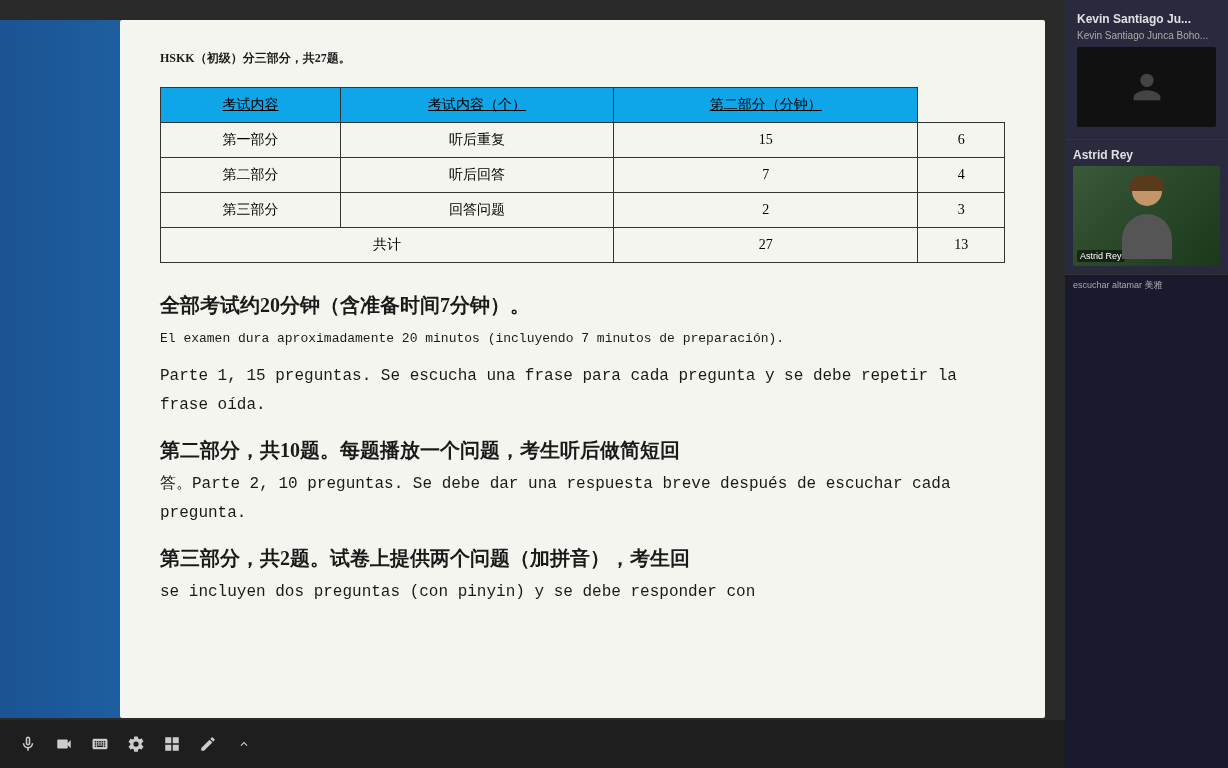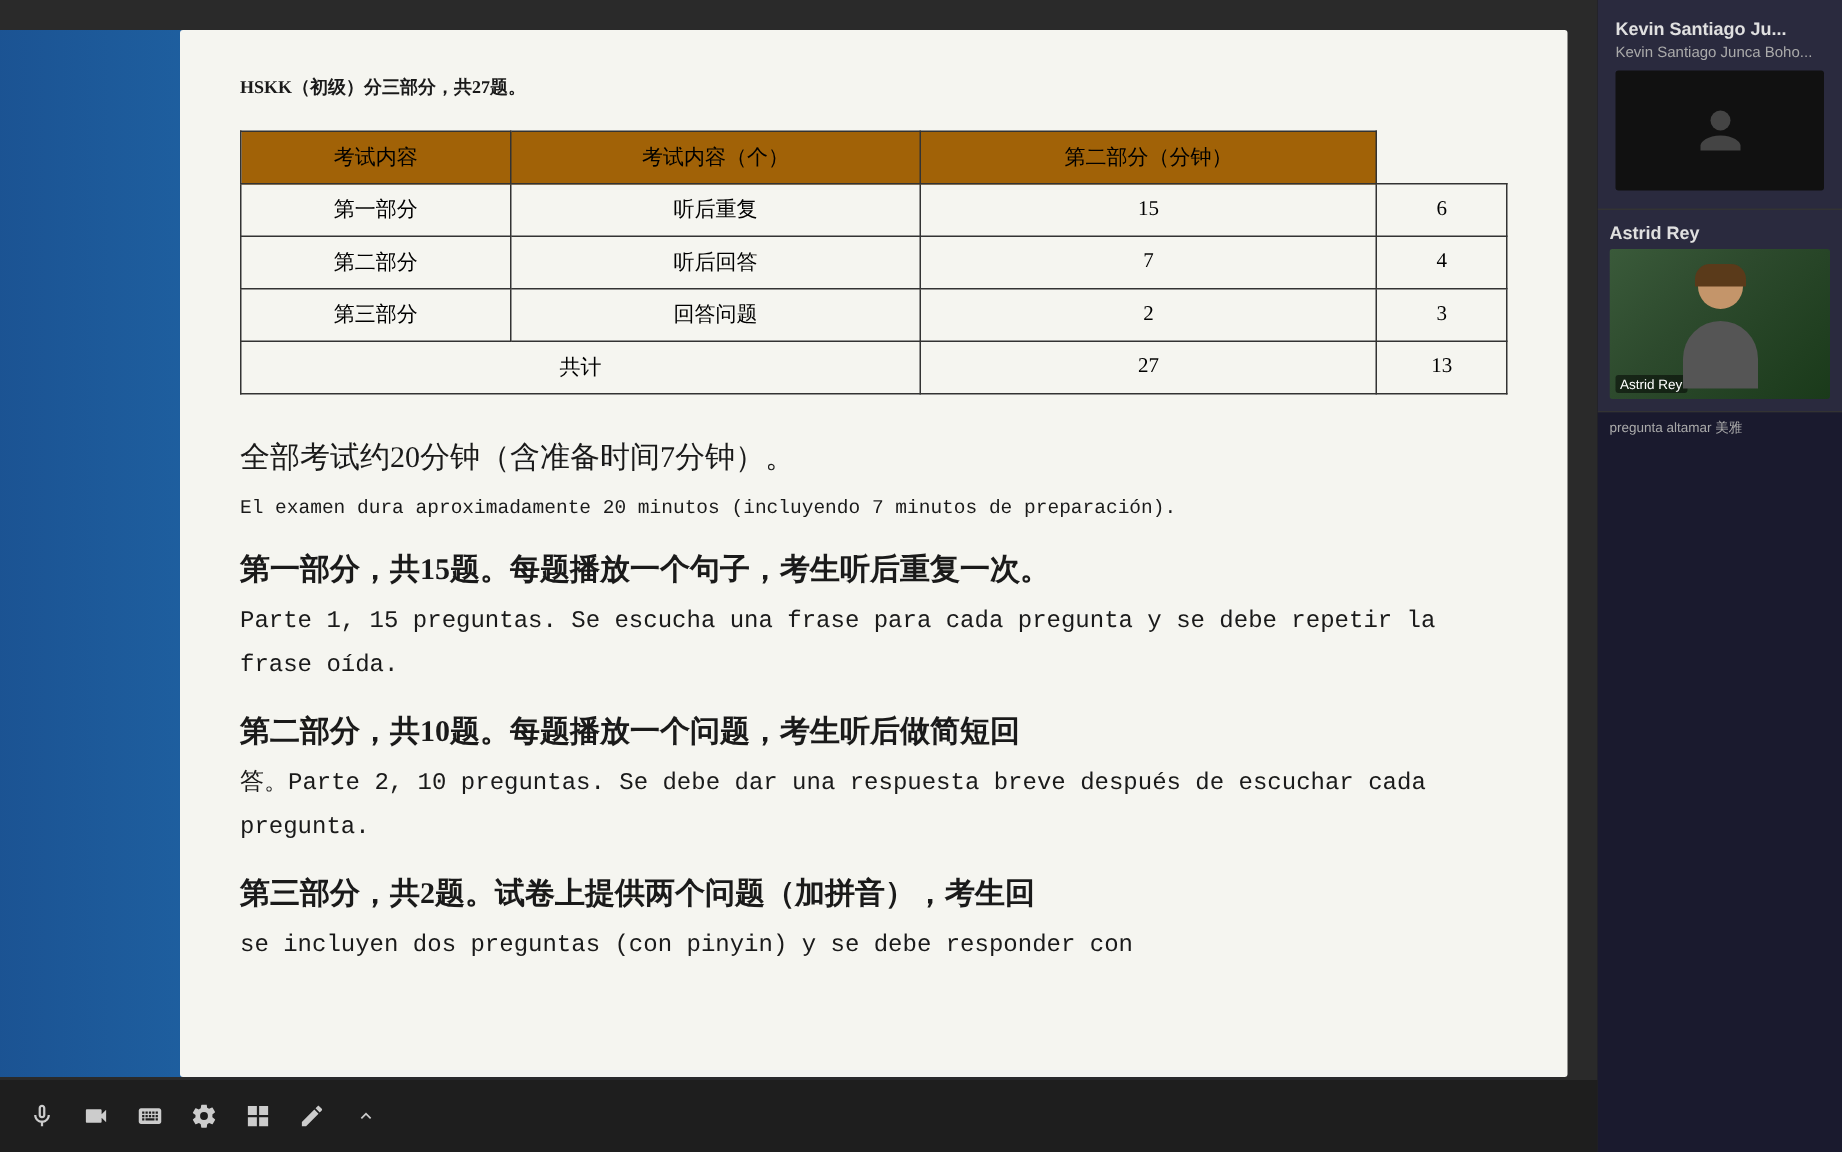--- a/index.html
+++ b/index.html
@@ -51,34 +51,35 @@
     }
 
     .exam-table th, .exam-table td {
       border: 1px solid #333;
       text-align: center;
       padding: 8px 12px;
       font-size: 14px;
     }
 
     .exam-table th {
-      background: #a16207;
+      background: #0ea5e9;
       font-weight: normal;
+      text-decoration: underline;
     }
 
     
     .content-text {
       font-family: "SimSun", "STSong", serif;
       color: #1a1a1a;
       line-height: 1.8;
     }
 
     .content-text .zh-line {
       font-size: 20px;
-      font-weight: normal;
+      font-weight: bold;
       display: block;
       margin-bottom: 4px;
     }
 
     .content-text .es-line {
       font-size: 13px;
       font-family: "Courier New", monospace;
       display: block;
       margin-bottom: 12px;
     }
@@ -312,21 +313,20 @@
           <td>27</td>
           <td>13</td>
         </tr>
       </tbody>
     </table>
 
     <div class="content-text">
       <span class="zh-line">全部考试约20分钟（含准备时间7分钟）。</span>
       <span class="es-line">El examen dura aproximadamente 20 minutos (incluyendo 7 minutos de preparación).</span>
 
-      <span class="zh-para">第一部分，共15题。每题播放一个句子，考生听后重复一次。</span>
       <span class="es-para">Parte 1, 15 preguntas. Se escucha una frase para cada pregunta y se debe repetir la frase oída.</span>
 
       <span class="zh-para">第二部分，共10题。每题播放一个问题，考生听后做简短回</span>
       <span class="es-para">答。Parte 2, 10 preguntas. Se debe dar una respuesta breve después de escuchar cada pregunta.</span>
 
       <span class="zh-para">第三部分，共2题。试卷上提供两个问题（加拼音），考生回</span>
       <span class="es-para">se incluyen dos preguntas (con pinyin) y se debe responder con</span>
     </div>
   </div>
 
@@ -392,16 +392,16 @@
           <div class="person-hair"></div>
         </div>
         <div class="person-body"></div>
       </div>
       <div class="astrid-video-inner">
         <span class="astrid-label">Astrid Rey</span>
       </div>
     </div>
   </div>
 
-  <div class="lourdes-tag">pregunta altamar 美雅</div>
+  <div class="lourdes-tag">escuchar altamar 美雅</div>
 
   <div class="sidebar-spacer"></div>
 </div>
 
 </body></html>

